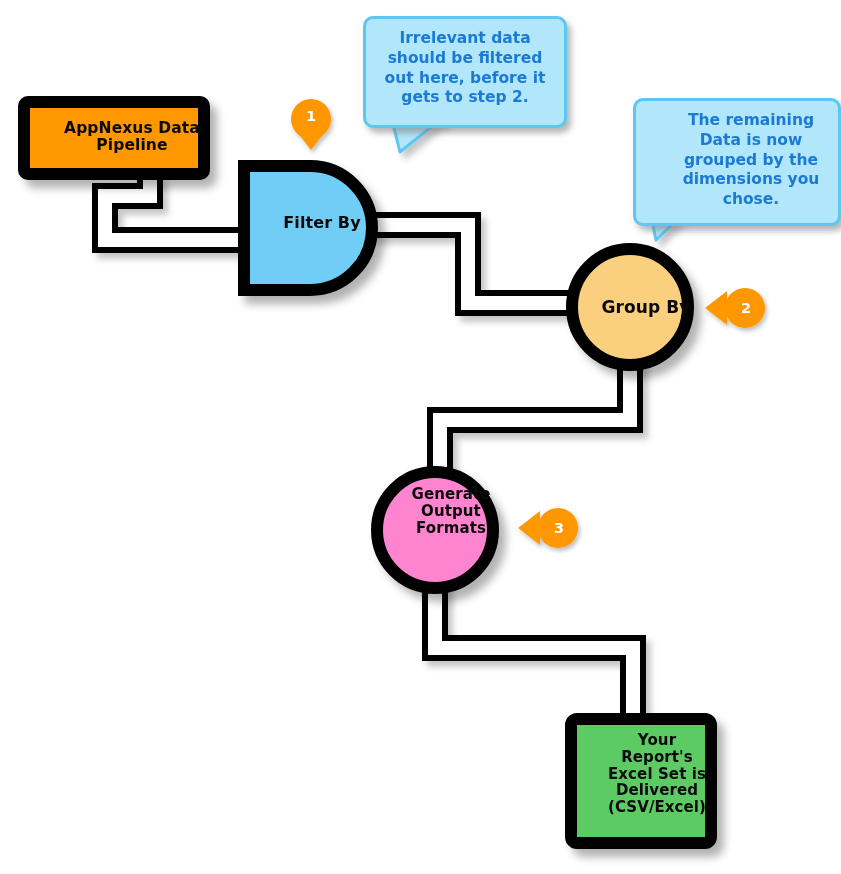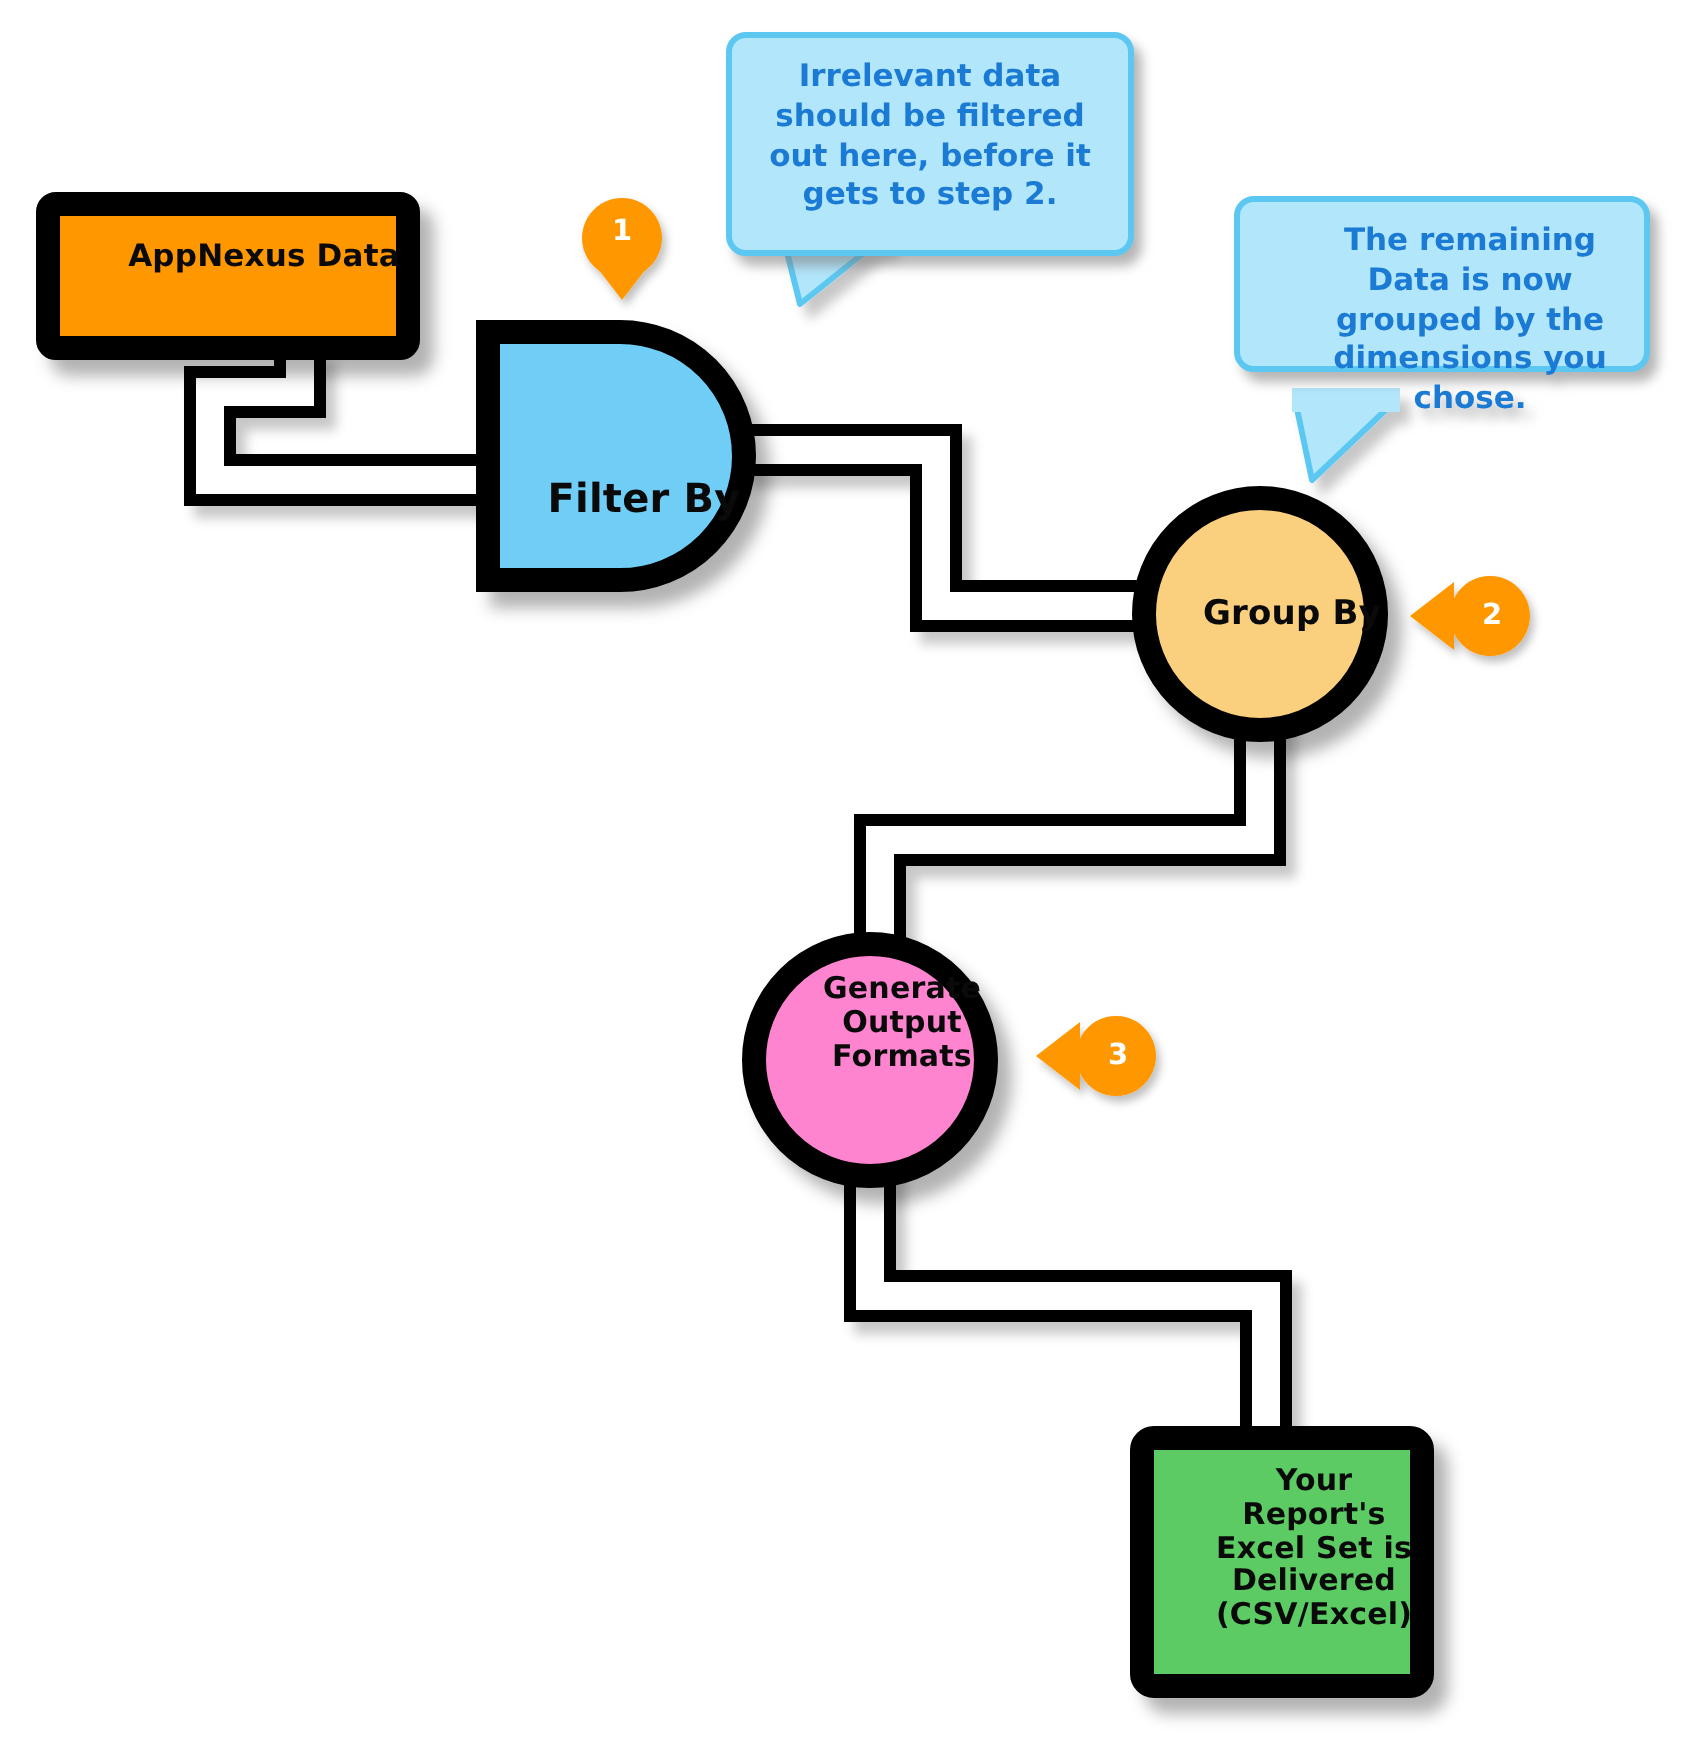--- a/index.html
+++ b/index.html
@@ -37,22 +37,21 @@
   #label-source {
     left: 30px;
     top: 120px;
     width: 172px;
     font-size: 15.5px;
   }
   #label-filter {
     left: 236px;
     top: 214px;
     width: 140px;
-    font-size: 20px;
-    margin-top: 24px;
+    font-size: 16px;
   }
   #label-group {
     left: 560px;
     top: 298px;
     width: 140px;
     font-size: 17px;
   }
   #label-generate {
     left: 372px;
     top: 486px;
@@ -79,24 +78,24 @@
     padding: 10px 12px;
     filter: drop-shadow(4px 5px 3px rgba(120,120,120,0.55));
   }
   #callout-1 {
     left: 363px;
     top: 16px;
     width: 204px;
     height: 112px;
   }
   #callout-2 {
-    left: 617px;
+    left: 633px;
     top: 98px;
     width: 208px;
-    height: 88px;
+    height: 128px;
     padding-left: 40px;
   }
   .step-marker {
     position: absolute;
     width: 40px;
     height: 48px;
   }
   .step-marker-num {
     position: absolute;
     width: 40px;
@@ -192,20 +191,21 @@
       <rect x="390" y="112" width="54" height="12" fill="#b2e6fb"></rect>
     </g>
     <g filter="url(#pipe-shadow)">
       <path d="M 648 202 L 696 202 L 656 240 Z" fill="#b2e6fb" stroke="#5cc8f2" stroke-width="3" stroke-linejoin="round"></path>
       <rect x="646" y="194" width="54" height="12" fill="#b2e6fb"></rect>
     </g>
   </svg>
 
   <div class="node-label" id="label-source">
     <div>AppNexus Data</div>
+    <div>Pipeline</div>
   </div>
 
   <div class="node-label" id="label-filter">
     <div>Filter By</div>
   </div>
 
   <div class="node-label" id="label-group">
     <div>Group By</div>
   </div>
 

